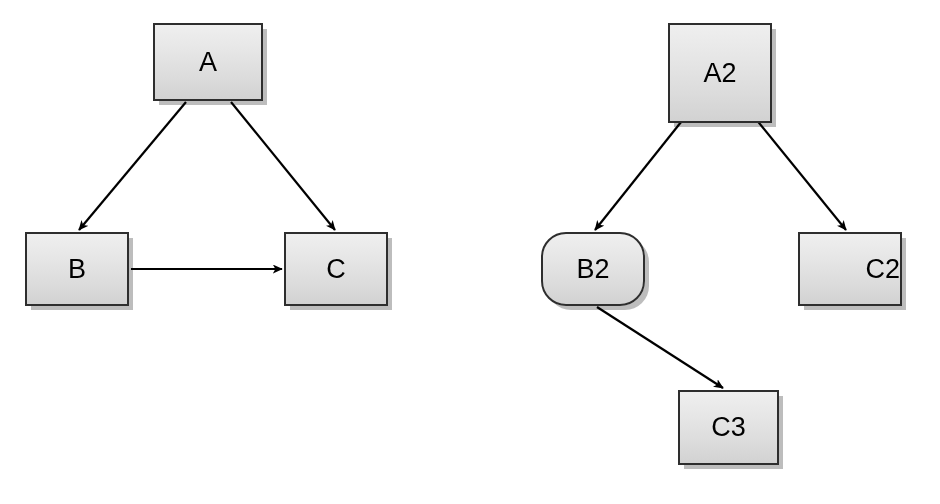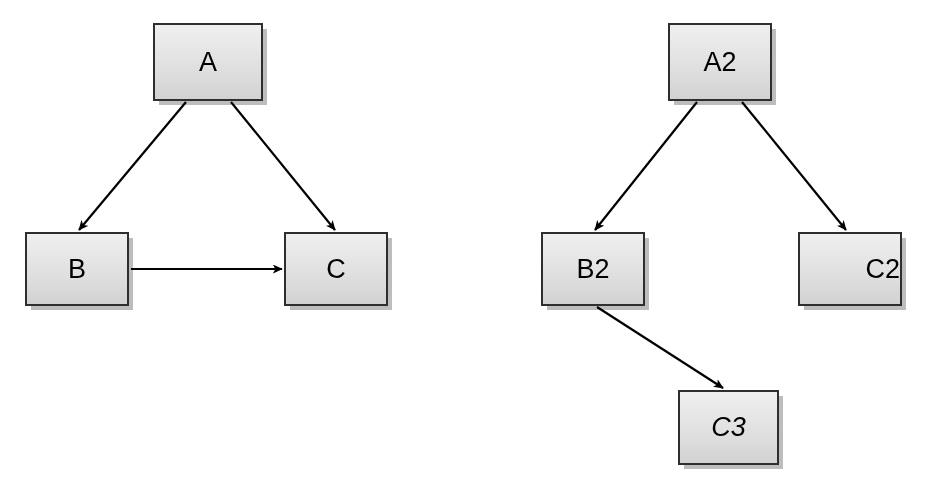--- a/index.html
+++ b/index.html
@@ -70,26 +70,26 @@
 
   <div class="node" style="left: 153px; top: 23px; width: 110px; height: 78px;">
     <span class="node-label">A</span>
   </div>
   <div class="node" style="left: 25px; top: 232px; width: 104px; height: 74px;">
     <span class="node-label">B</span>
   </div>
   <div class="node" style="left: 284px; top: 232px; width: 104px; height: 74px;">
     <span class="node-label">C</span>
   </div>
-  <div class="node" style="left: 668px; top: 23px; width: 104px; height: 78px; text-align: center;">
+  <div class="node" style="left: 668px; top: 23px; width: 104px; height: 100px; text-align: center;">
     <span class="node-label">A2</span>
   </div>
-  <div class="node" style="left: 541px; top: 232px; width: 104px; height: 74px;">
+  <div class="node" style="left: 541px; top: 232px; width: 104px; height: 74px; border-radius: 25px;">
     <span class="node-label">B2</span>
   </div>
   <div class="node" style="left: 798px; top: 232px; width: 104px; height: 74px; justify-content: flex-end;">
     <span class="node-label">C2</span>
   </div>
-  <div class="node" style="left: 678px; top: 390px; width: 101px; height: 75px; font-style: italic;">
+  <div class="node" style="left: 678px; top: 390px; width: 101px; height: 75px;">
     <span class="node-label">C3</span>
   </div>
 
 </div>
 
 </body></html>

